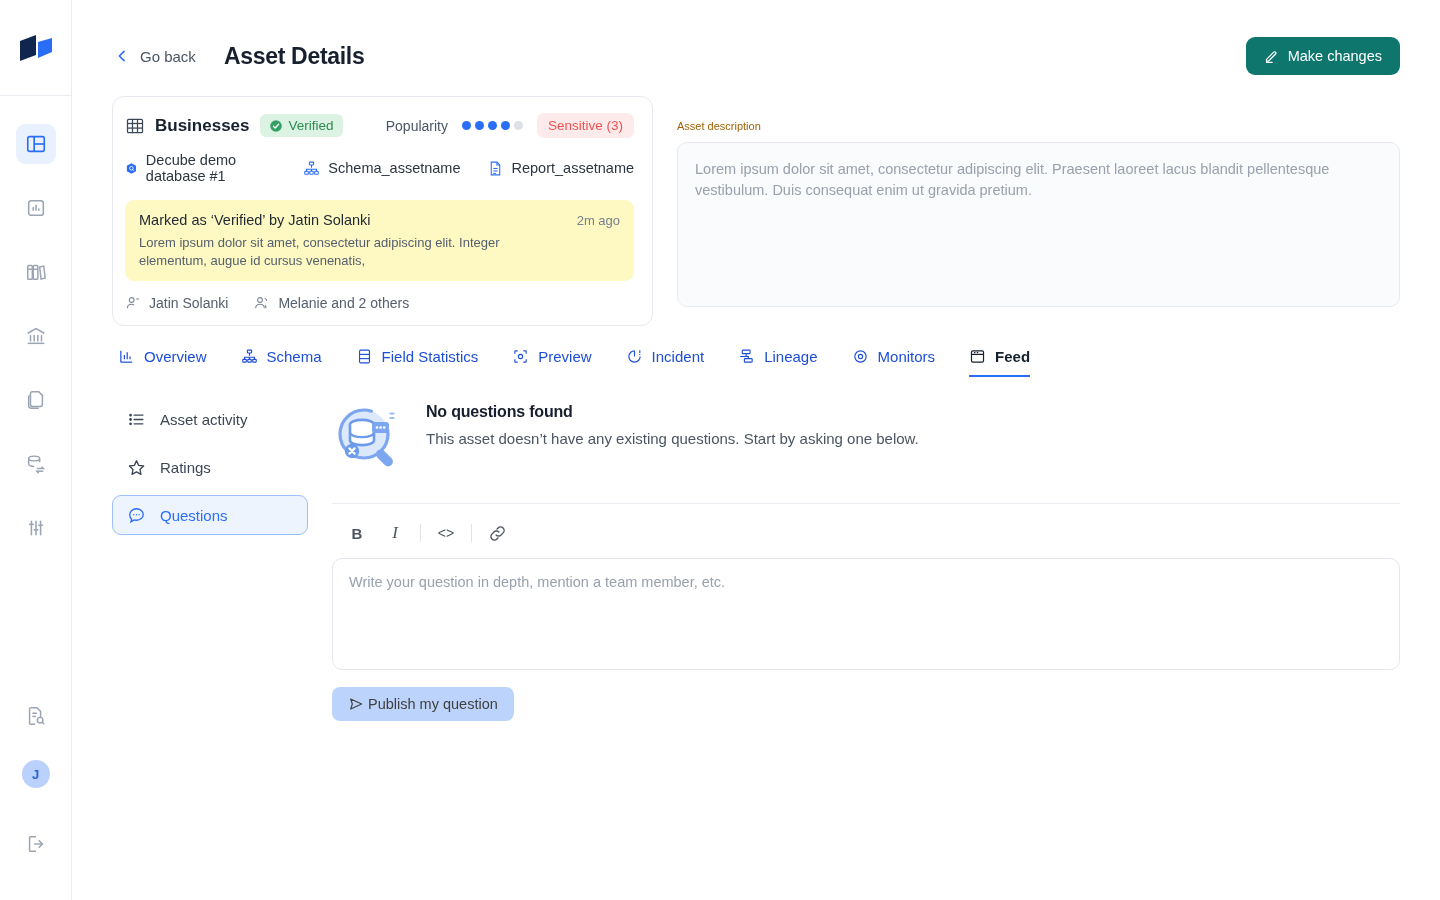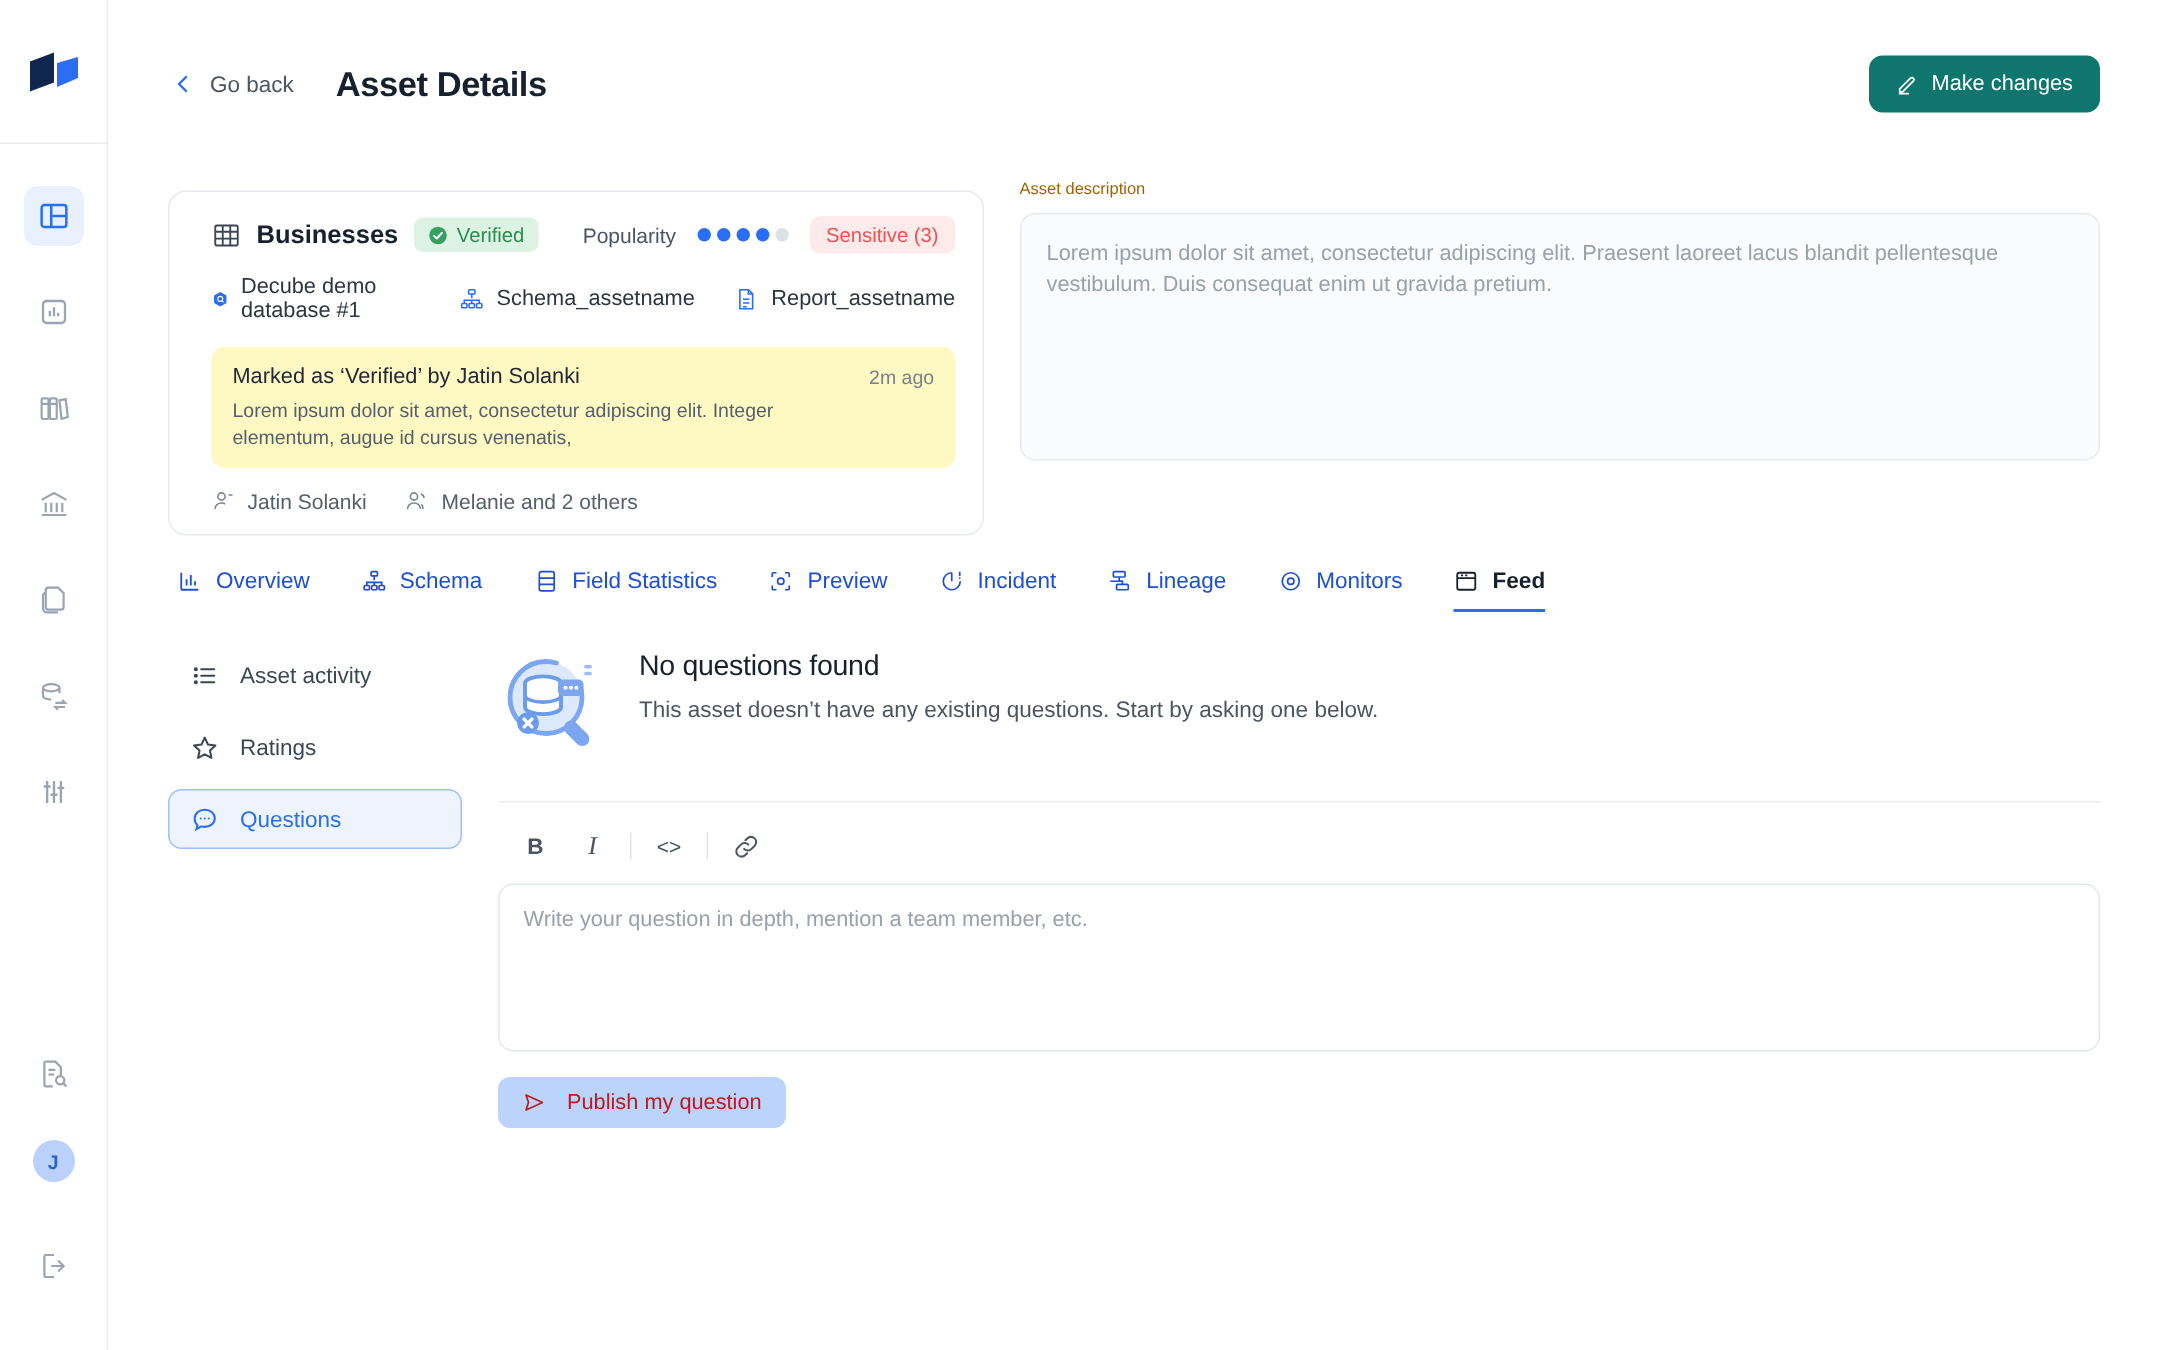--- a/index.html
+++ b/index.html
@@ -61,21 +61,21 @@
     border: none; border-radius: 9px;
     height: 38px; padding: 0 18px;
     font-size: 14.5px; font-family: inherit; font-weight: 500;
   }
 
   
   .summary { display: flex; gap: 24px; align-items: flex-start; }
 
   .asset-card {
     width: 744px; border: 1px solid #e6eaf0; border-radius: 12px;
-    background: #fff; padding: 16px 18px 14px 28px; margin-top: 31px;
+    background: #fff; padding: 16px 18px 14px 12px;
   }
   .asset-head { display: flex; align-items: center; gap: 10px; }
   .asset-name { font-size: 17px; font-weight: 700; color: #16202e; }
   .chip-verified {
     display: inline-flex; align-items: center; gap: 6px;
     background: #dcf3e3; color: #2c8a50;
     border-radius: 6px; padding: 4px 9px; font-size: 13.5px;
   }
   .head-right { margin-left: auto; display: flex; align-items: center; gap: 14px; }
   .pop-label { font-size: 14px; color: #4b5563; }
@@ -127,40 +127,40 @@
     height: 40px; border-radius: 9px; padding: 0 14px;
     font-size: 15px; color: #3c4755; margin-bottom: 8px;
     border: 1px solid transparent;
   }
   .subnav-item.active {
     background: #eef4fe; border-color: #9cc0fb; color: #2a6ef5;
   }
 
   .panel { flex: 1 1 auto; }
   .empty { display: flex; gap: 22px; align-items: flex-start; padding-top: 4px; }
-  .empty-text h2 { font-size: 19px; font-weight: 400; color: #16202e; letter-spacing: -.2px; }
+  .empty-text h2 { font-size: 16px; font-weight: 700; color: #16202e; letter-spacing: -.2px; }
   .empty-text p { font-size: 15px; color: #4b5563; margin-top: 9px; }
   .divider { height: 1px; background: #e9edf2; margin: 28px 0 0 0; }
 
   .editor-toolbar { display: flex; align-items: center; gap: 0; padding: 14px 0 10px 6px; }
   .tb-btn {
     width: 38px; height: 30px; display: flex; align-items: center; justify-content: center;
     color: #4b5563; font-size: 15px;
   }
   .tb-sep { width: 1px; height: 18px; background: #dfe4ea; margin: 0 6px; }
 
   .textarea {
     border: 1px solid #e2e7ee; border-radius: 10px; background: #fff;
     height: 112px; padding: 15px 16px;
     font-size: 14.5px; color: #98a1ad;
   }
   .btn-publish {
     margin-top: 17px;
-    display: inline-flex; align-items: center; gap: 14px;
-    background: #bcd4fb; color: #b91c1c; border: none;
+    display: inline-flex; align-items: center; gap: 4px;
+    background: #bcd4fb; color: #404040; border: none;
     border-radius: 8px; height: 34px; padding: 0 16px;
     font-size: 14.5px; font-family: inherit;
   }
   svg { display: block; }
 </style>
 </head>
 <body>
 
 <div class="app">
 

